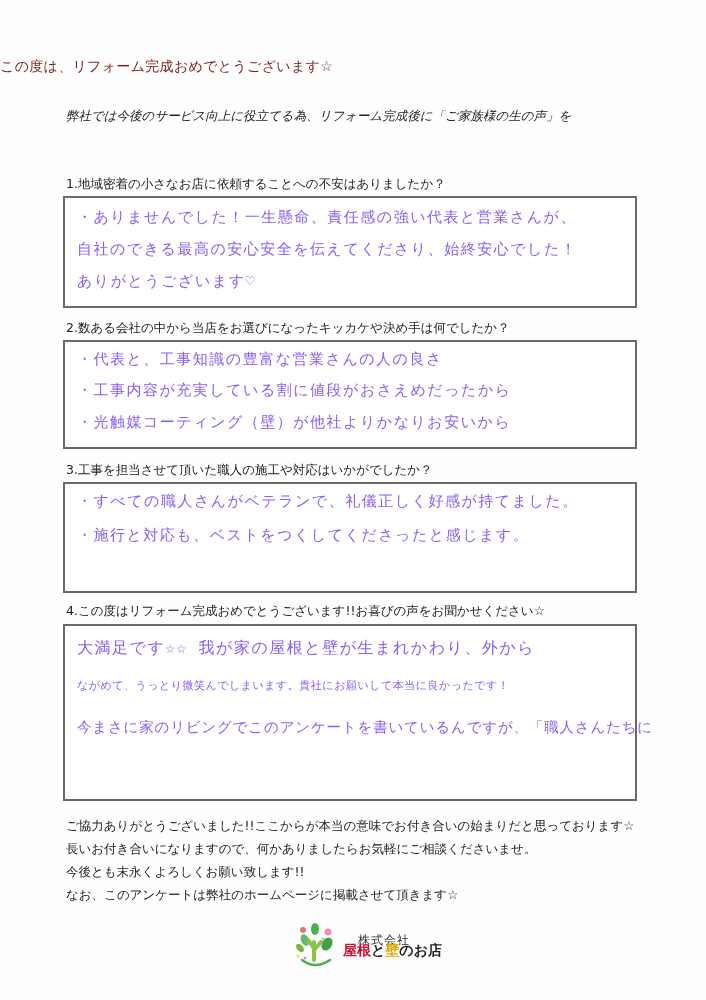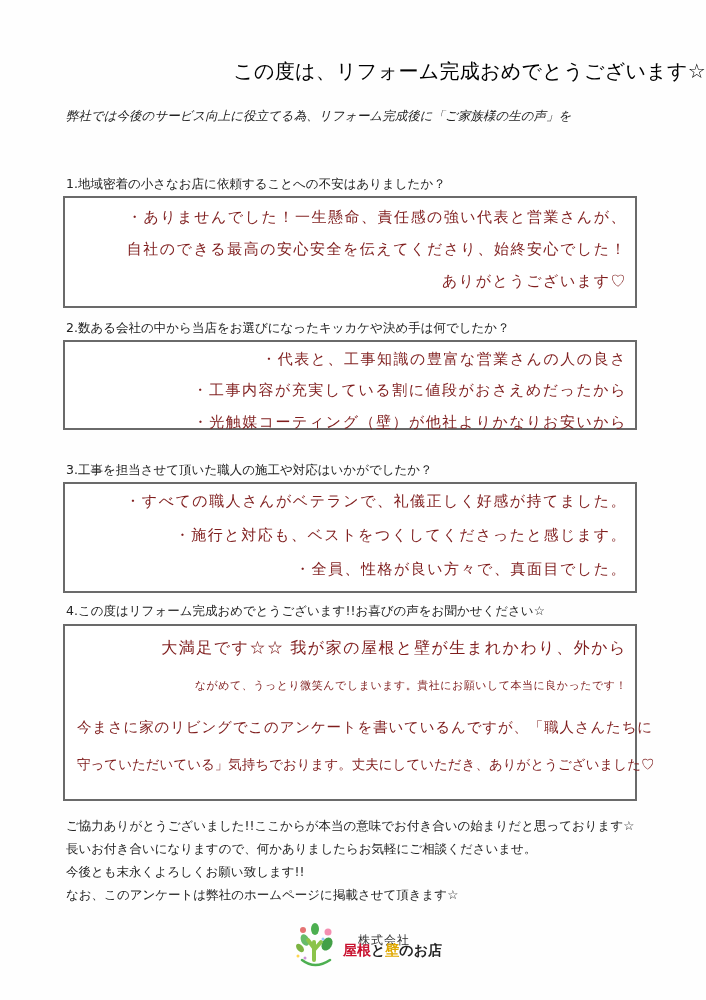--- a/index.html
+++ b/index.html
@@ -1,28 +1,28 @@
 <!DOCTYPE html>
 <html><head>
 <meta charset="utf-8">
 <style>
   html, body { margin: 0; padding: 0; background: #ffffff; }
   body { width: 706px; height: 1000px; position: relative; overflow: hidden;
          font-family: "DejaVu Sans", "Liberation Sans", sans-serif; color: #222; }
   .page { position: absolute; left: 0; top: 0; width: 706px; height: 1000px; background: #fefefe; }
-  .title { position: absolute; left: 0; width: 706px; top: 58px; text-align: right;
-           font-size: 20px; color: #000000; letter-spacing: 0.3px; }
+  .title { position: absolute; left: 0; width: 706px; top: 58px; text-align: left;
+           font-size: 14px; color: #7f1d1d; letter-spacing: 0.3px; }
   .intro { position: absolute; left: 66px; top: 104px; width: 580px; font-size: 12.5px;
            line-height: 23px; color: #222; }
   .intro div { white-space: nowrap; font-style: italic; }
   .q-label { position: absolute; left: 66px; font-size: 12.5px; color: #222; white-space: nowrap; }
   .answer-box { position: absolute; left: 63px; width: 574px; border: 2px solid #6a6a6a;
                 box-sizing: border-box; background: #fff; }
-  .answer-box .hand { position: absolute; left: 12px; right: 8px; font-family: Liberation Sans, sans-serif;
-                      color: #7f1d1d; font-size: 15px; white-space: nowrap; letter-spacing: 1.5px; text-align: right; }
+  .answer-box .hand { position: absolute; left: 12px; right: 8px; font-family: Liberation Mono, monospace;
+                      color: #8b5cf6; font-size: 15px; white-space: nowrap; letter-spacing: 1.5px; }
   .closing { position: absolute; left: 66px; top: 814px; font-size: 12.5px; line-height: 23px; color: #222; }
   .closing div { white-space: nowrap; }
   .logo { position: absolute; left: 290px; top: 920px; width: 150px; height: 50px; }
   .logo-mark { position: absolute; left: 0; top: 0; width: 50px; height: 50px; }
   .logo-sub { position: absolute; left: 68px; top: 12px; font-size: 12px; color: #333; letter-spacing: 1px; }
   .logo-name { position: absolute; left: 53px; top: 22px; font-size: 14px; font-weight: bold; white-space: nowrap; }
   .logo-name .red { color: #c8102e; }
   .logo-name .yel { color: #e0a800; }
   .logo-name .dark { color: #222; }
 </style>
@@ -38,39 +38,37 @@
   </div>
 
   <div class="q-label" style="top:176px;">1.地域密着の小さなお店に依頼することへの不安はありましたか？</div>
   <div class="answer-box" style="top:196px; height:112px;">
     <div class="hand" style="top:10px;">・ありませんでした！一生懸命、責任感の強い代表と営業さんが、</div>
     <div class="hand" style="top:42px;">自社のできる最高の安心安全を伝えてくださり、始終安心でした！</div>
     <div class="hand" style="top:74px;">ありがとうございます♡</div>
   </div>
 
   <div class="q-label" style="top:320px;text-align:right;">2.数ある会社の中から当店をお選びになったキッカケや決め手は何でしたか？</div>
-  <div class="answer-box" style="top:340px; height:90px;">
+  <div class="answer-box" style="top:340px; height:109px;">
     <div class="hand" style="top:8px;">・代表と、工事知識の豊富な営業さんの人の良さ</div>
     <div class="hand" style="top:39px;">・工事内容が充実している割に値段がおさえめだったから</div>
     <div class="hand" style="top:71px;">・光触媒コーティング（壁）が他社よりかなりお安いから</div>
   </div>
 
   <div class="q-label" style="top:462px;">3.工事を担当させて頂いた職人の施工や対応はいかがでしたか？</div>
   <div class="answer-box" style="top:482px; height:111px;">
     <div class="hand" style="top:8px;">・すべての職人さんがベテランで、礼儀正しく好感が持てました。</div>
     <div class="hand" style="top:42px;">・施行と対応も、ベストをつくしてくださったと感じます。</div>
-    <div class="hand" style="top:76px;">・全員、性格が良い方々で、真面目でした。</div>
   </div>
 
   <div class="q-label" style="top:603px;">4.この度はリフォーム完成おめでとうございます!!お喜びの声をお聞かせください☆</div>
   <div class="answer-box" style="top:624px; height:177px;">
     <div class="hand" style="top:12px; font-size:16px;">大満足です☆☆ 我が家の屋根と壁が生まれかわり、外から</div>
     <div class="hand" style="top:52px; font-size:11px; letter-spacing:0.5px;">ながめて、うっとり微笑んでしまいます。貴社にお願いして本当に良かったです！</div>
     <div class="hand" style="top:92px; font-size:14.5px; letter-spacing:0.8px;">今まさに家のリビングでこのアンケートを書いているんですが、「職人さんたちに</div>
-    <div class="hand" style="top:130px; font-size:13.5px; letter-spacing:0px;">守っていただいている」気持ちでおります。丈夫にしていただき、ありがとうございました♡</div>
   </div>
 
   <div class="closing">
     <div>ご協力ありがとうございました!!ここからが本当の意味でお付き合いの始まりだと思っております☆</div>
     <div>長いお付き合いになりますので、何かありましたらお気軽にご相談くださいませ。</div>
     <div>今後とも末永くよろしくお願い致します!!</div>
     <div>なお、このアンケートは弊社のホームページに掲載させて頂きます☆</div>
   </div>
 
   <div class="logo">

